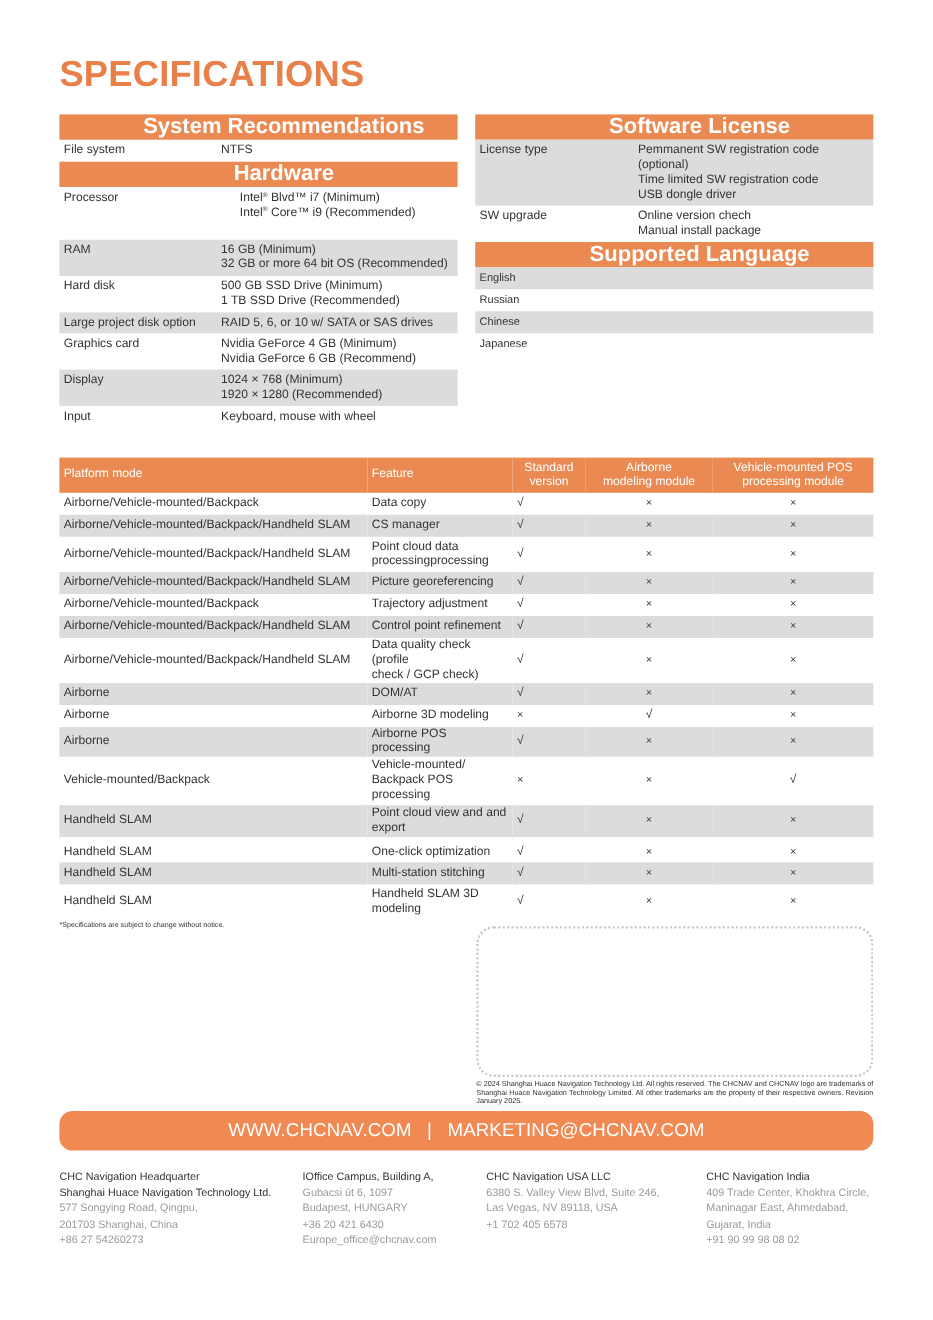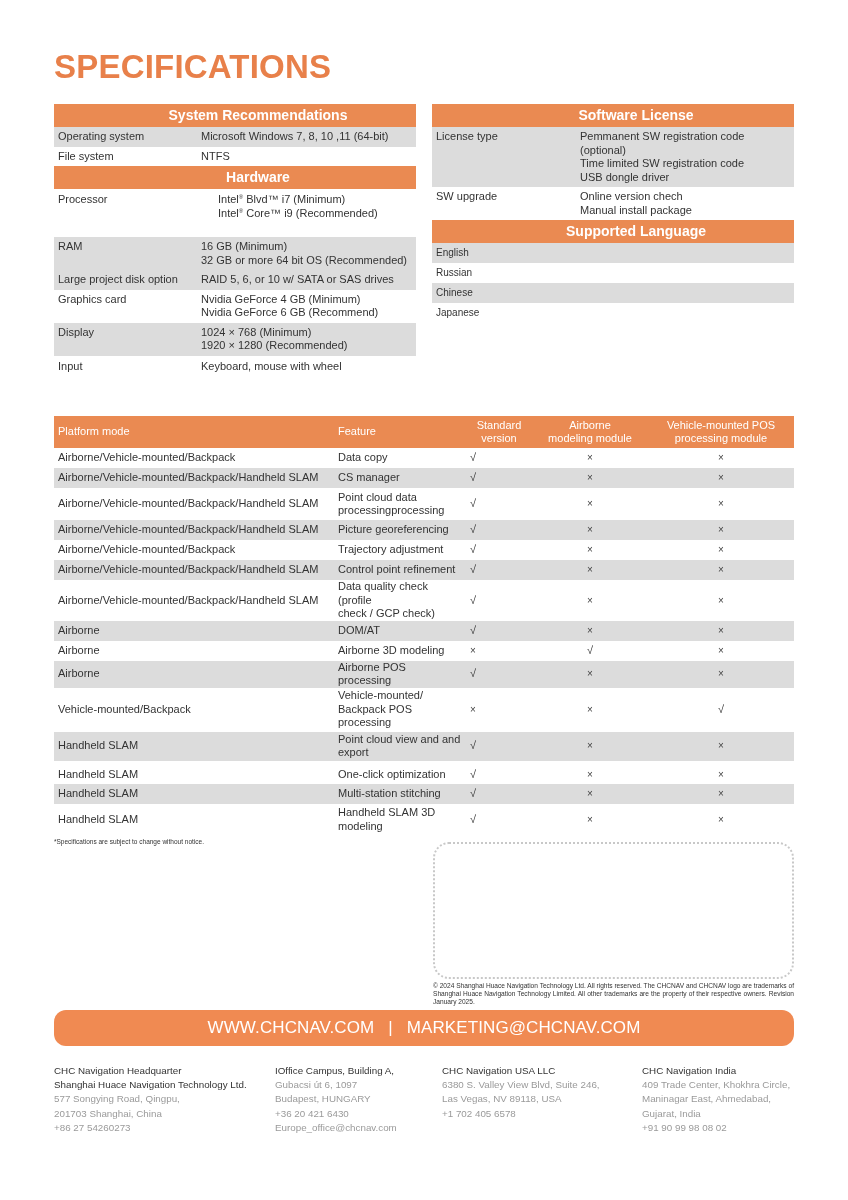--- a/index.html
+++ b/index.html
@@ -14,21 +14,21 @@
 
   .orange { background: #ea8a52; }
   .grey { background: #dcdcdc; }
 
   
   .spec-table { position: absolute; width: 362px; }
   .spec-table.left { left: 54px; top: 104px; }
   .spec-table.right { left: 432px; top: 104px; }
   .sec-head {
     height: 23px; line-height: 23px; text-align: center; color: #ffffff;
-    font-size: 14px; font-weight: bold; padding-left: 46px;
+    font-size: 20px; font-weight: bold; padding-left: 46px;
   }
   .spec-row { display: flex; font-size: 11px; line-height: 13.5px; padding: 3px 4px; }
   .spec-row .k { width: 143px; flex: none; }
   .spec-row .v { flex: 1; }
   .spec-row.r-lic .k { width: 144px; }
   .lang-row { font-size: 10px; height: 20px; line-height: 20px; padding-left: 4px; }
   sup { font-size: 6px; vertical-align: top; line-height: 8px; }
 
   
   .feat-table { position: absolute; left: 54px; top: 416px; width: 740px; border-collapse: collapse; }
@@ -69,42 +69,45 @@
   .office .l { color: #9a9a9a; }
   .o1 { left: 54px; } .o2 { left: 275px; } .o3 { left: 442px; } .o4 { left: 642px; }
 </style>
 </head>
 <body>
 
 <div class="page-title">SPECIFICATIONS</div>
 
 <div class="spec-table left">
   <div class="sec-head orange">System Recommendations</div>
-  <div class="spec-row grey">
-    <div class="k">Operating system</div>
-    <div class="v">Microsoft Windows 7, 8, 10 ,11 (64-bit)</div>
-  </div>
   <div class="spec-row">
     <div class="k">File system</div>
     <div class="v">NTFS</div>
   </div>
   <div class="sec-head orange">Hardware</div>
 
   <div class="spec-row" style="padding-top:4px;padding-bottom:17px;gap:17px;">
     <div class="k">Processor</div>
     <div class="v">
       <div><span>Intel</span><sup>®</sup><span> Blvd™ i7 (Minimum)</span></div>
       <div><span>Intel</span><sup>®</sup><span> Core™ i9 (Recommended)</span></div>
     </div>
   </div>
   <div class="spec-row grey">
     <div class="k">RAM</div>
     <div class="v">
       <div>16 GB (Minimum)</div>
       <div>32 GB or more 64 bit OS (Recommended)</div>
+    </div>
+  </div>
+  <div class="spec-row">
+    <div class="k">Hard disk</div>
+    <div class="v">
+      <div>500 GB SSD Drive (Minimum)</div>
+      <div>1 TB SSD Drive (Recommended)</div>
     </div>
   </div>
   <div class="spec-row grey">
     <div class="k">Large project disk option</div>
     <div class="v">RAID 5, 6, or 10 w/ SATA or SAS drives</div>
   </div>
   <div class="spec-row">
     <div class="k">Graphics card</div>
     <div class="v">
       <div>Nvidia GeForce 4 GB (Minimum)</div>

